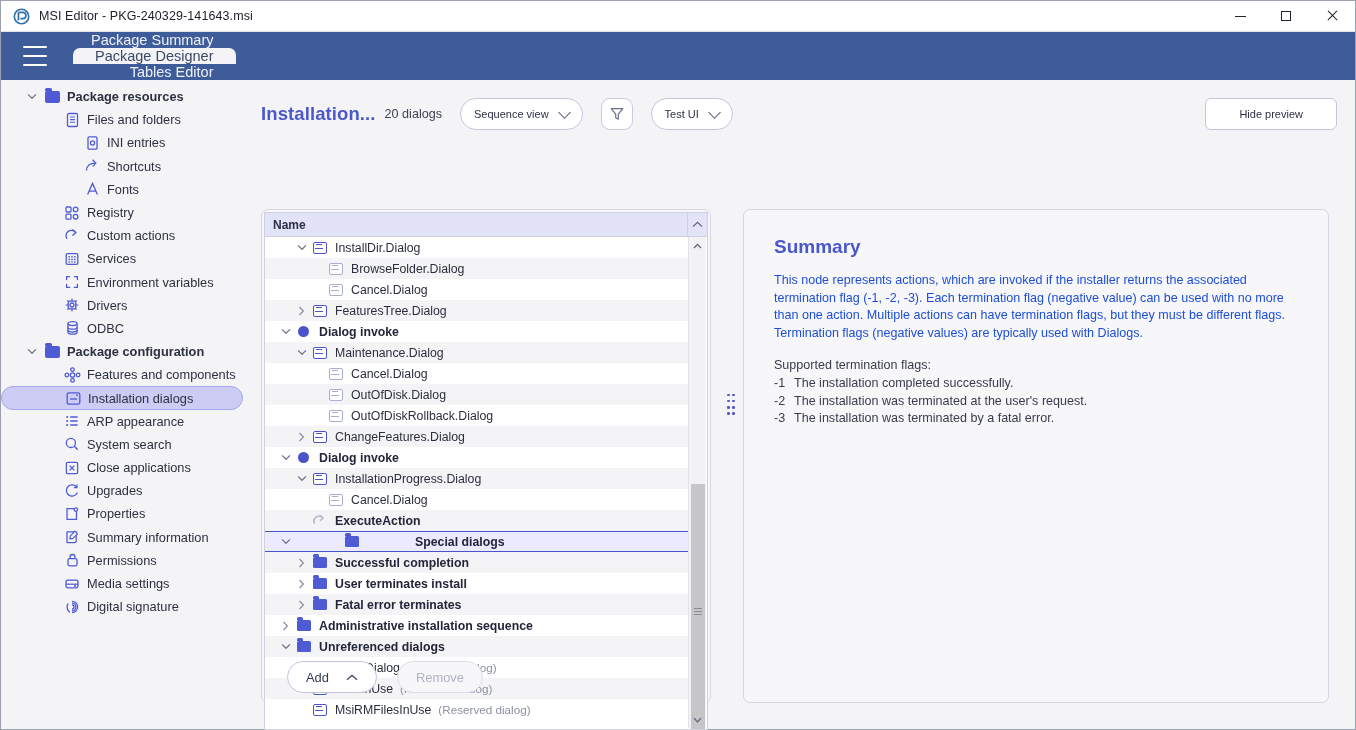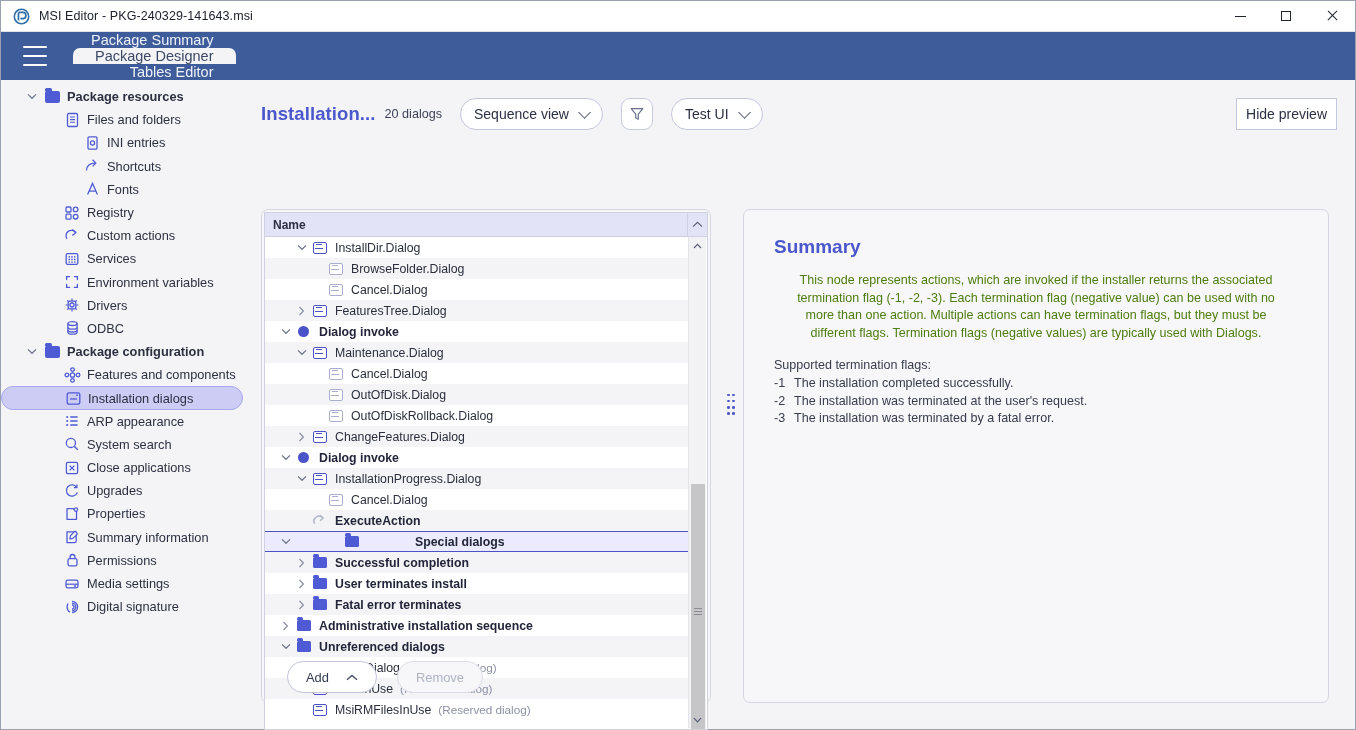--- a/index.html
+++ b/index.html
@@ -72,21 +72,21 @@
   svg.si { display:block; }
 
   
   .main { position:absolute; left:250px; top:0; right:0; bottom:0; }
   .toolbar { position:absolute; left:10px; top:12px; right:18px; height:42px;
              display:flex; align-items:center; }
   .pg-title { font-size:18.5px; font-weight:bold; color:#4b58cc; letter-spacing:.1px; }
   .pg-count { font-size:12.6px; color:#3d4256; margin-left:9px; }
   .pill { height:32px; border:1px solid #c4c6de; background:#ffffff;
           border-radius:17px; display:flex; align-items:center; padding:0 13px;
-          font-size:14px; color:#2b3044; cursor:pointer; gap:11px; }
+          font-size:11px; color:#2b3044; cursor:pointer; gap:11px; }
   .chev { width:9px; height:9px; border-right:1.6px solid #555b74;
           border-bottom:1.6px solid #555b74; transform:rotate(45deg);
           margin-top:-4px; flex:none; }
   .icon-pill { width:32px; height:32px; border:1px solid #c8cae0; background:#fff;
                border-radius:9px; display:flex; align-items:center;
                justify-content:center; cursor:pointer; }
   .ml18 { margin-left:18px; }
   .spacer { flex:1; }
 
   
@@ -155,22 +155,22 @@
   .drag .grid { width:8px; height:23px; display:grid;
                 grid-template-columns:1fr 1fr; grid-template-rows:repeat(4,1fr);
                 gap:2px; }
   .drag .grid i { width:2.6px; height:2.6px; border-radius:50%; background:#5058c6; }
 
   
   .sum-card { position:absolute; left:492px; top:128px; right:26px; bottom:26px;
               background:#f7f7f9; border:1px solid #d5d6e2; border-radius:7px;
               padding:26px 30px; }
   .sum-title { font-size:19px; font-weight:bold; color:#4b58cc; margin:0 0 14px; }
-  .sum-p { font-size:12.55px; line-height:17.6px; color:#4d7c0f; margin:0 12px 15px;
-           max-width:556px;text-align:center; }
+  .sum-p { font-size:12.55px; line-height:17.6px; color:#1d4ed8; margin:0 0 15px;
+           max-width:556px; }
   .flag-line { font-size:12.55px; line-height:17.6px; color:#383c4c; }
   .flag-line .fk { display:inline-block; width:20px; }
 </style>
 </head>
 <body>
 
 <div id="app">
 
   <div class="titlebar">
     <div class="tb-icon">
@@ -485,21 +485,21 @@
           </svg>
         </div>
 
         <div class="pill ml18">
           <span>Test UI</span>
           <span class="chev"></span>
         </div>
 
         <div class="spacer"></div>
 
-        <div class="pill" style="border-radius:0;padding:0 9px;margin-left:15px;">
+        <div class="pill" style="border-radius:6px;padding:0 33px;margin-left:15px;">
           <span>Hide preview</span>
         </div>
       </div>
 
       <div class="tree-card">
         <div class="tree-wrap">
           <div class="tree-head">
             <span>Name</span>
             <span class="hdr-btn">
               <svg class="si" width="11" height="7" viewBox="0 0 11 7">

